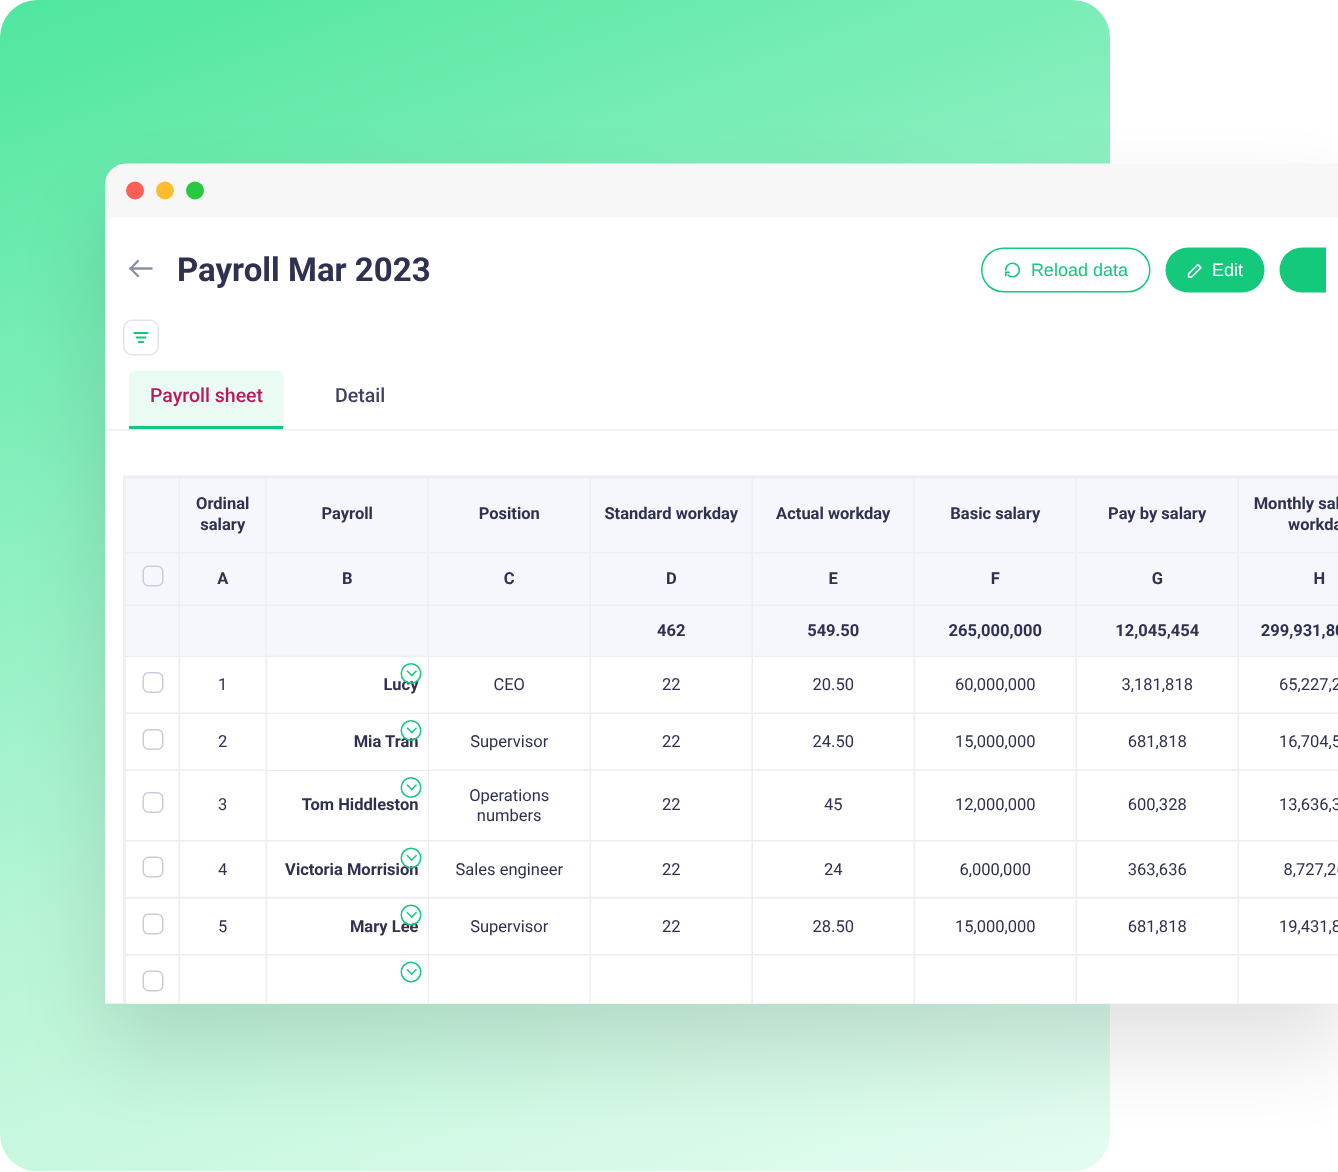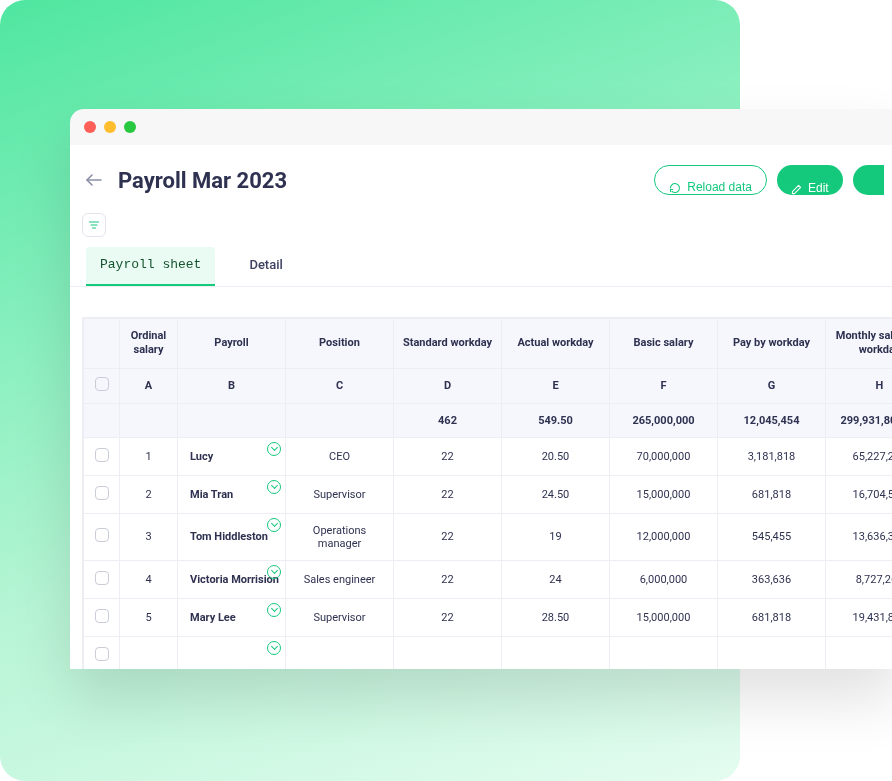--- a/index.html
+++ b/index.html
@@ -44,21 +44,21 @@
     color: #8b90a6; font-size: 18px; cursor: pointer;
     padding: 2px 4px;
   }
   .page-title {
     color: #2e3150; font-size: 22px; font-weight: 700;
     flex: 1;
   }
   .btn {
     height: 30px; border-radius: 15px; padding: 0 14px;
     font-size: 12px; font-weight: 500;
-    display: inline-flex; align-items: flex-end; gap: 6px;
+    display: inline-flex; align-items: center; gap: 6px;
     cursor: pointer; white-space: nowrap;
   }
   .btn-outline {
     border: 1px solid #14c87c; color: #14c87c; background: #fff;
   }
   .btn-solid {
     border: none; background: #14c87c; color: #fff;
   }
   .btn-solid-partial {
     border: none; background: #14c87c; color: #fff;
@@ -77,24 +77,24 @@
     display: flex; gap: 28px; padding: 0 16px;
     border-bottom: 1px solid #eceef3;
   }
   .tab {
     padding: 10px 6px 12px 6px;
     font-size: 13px; font-weight: 500;
     color: #3e4260; cursor: pointer;
     border-bottom: 2px solid transparent;
   }
   .tab.active {
-    color: #14532d; background: #e9fbf3;
+    color: #be185d; background: #e9fbf3;
     border-bottom: 2px solid #14c87c;
     border-radius: 4px 4px 0 0;
-    padding-left: 14px; padding-right: 14px; font-family: Liberation Mono, monospace;
+    padding-left: 14px; padding-right: 14px;
   }
   .table-wrap {
     margin: 30px 0 0 12px;
     border: 1px solid #eceef3;
     border-right: none;
     overflow: hidden;
   }
   table { border-collapse: collapse; width: 100%; table-layout: fixed; }
   col.c-check { width: 36px; }
   col.c-ord   { width: 58px; }
@@ -110,21 +110,21 @@
     font-size: 11px;
     color: #2e3150;
     text-align: center;
     padding: 10px 6px;
     vertical-align: middle;
   }
   thead th { background: #f5f7fd; font-weight: 700; line-height: 1.3; }
   .letter-row th { background: #f5f7fd; font-weight: 700; padding: 8px 4px; }
   .totals-row td { background: #f5f7fd; font-weight: 700; border-top: 1px solid #eceef3; }
   tbody td { background: #fff; }
-  td.name-cell { text-align: left; font-weight: 700; padding-left: 12px; position: relative; }
+  td.name-cell { text-align: right; font-weight: 700; padding-left: 12px; position: relative; }
   .row-badge {
     position: absolute; right: 4px; top: 4px;
     width: 14px; height: 14px; border: 1.5px solid #14c87c; border-radius: 50%;
     display: flex; align-items: center; justify-content: center;
   }
   .row-badge::after { content: ""; width: 4px; height: 4px; border-right: 1.5px solid #14c87c; border-bottom: 1.5px solid #14c87c; transform: rotate(45deg); margin-top: -2px; }
   .chk {
     width: 14px; height: 14px; border: 1.5px solid #c9cdd9; border-radius: 4px;
     display: inline-block; cursor: pointer;
   }
@@ -200,21 +200,21 @@
           </colgroup>
           <thead>
             <tr>
               <th></th>
               <th>Ordinal salary</th>
               <th>Payroll</th>
               <th>Position</th>
               <th>Standard workday</th>
               <th>Actual workday</th>
               <th>Basic salary</th>
-              <th>Pay by workday</th>
+              <th>Pay by salary</th>
               <th>Monthly salary by workday</th>
             </tr>
             <tr class="letter-row">
               <th><span class="chk"></span></th>
               <th>A</th>
               <th>B</th>
               <th>C</th>
               <th>D</th>
               <th>E</th>
               <th>F</th>
@@ -234,44 +234,44 @@
             </tr>
           </thead>
           <tbody id="table-body">
               <tr>
                 <td><span class="chk"></span></td>
                 <td>1</td>
                 <td class="name-cell">Lucy<span class="row-badge"></span></td>
                 <td>CEO</td>
                 <td>22</td>
                 <td>20.50</td>
-                <td>70,000,000</td>
+                <td>60,000,000</td>
                 <td>3,181,818</td>
                 <td>65,227,269</td>
               </tr>
               <tr>
                 <td><span class="chk"></span></td>
                 <td>2</td>
                 <td class="name-cell">Mia Tran<span class="row-badge"></span></td>
                 <td>Supervisor</td>
                 <td>22</td>
                 <td>24.50</td>
                 <td>15,000,000</td>
                 <td>681,818</td>
                 <td>16,704,541</td>
               </tr>
               <tr>
                 <td><span class="chk"></span></td>
                 <td>3</td>
                 <td class="name-cell">Tom Hiddleston<span class="row-badge"></span></td>
-                <td>Operations manager</td>
-                <td>22</td>
-                <td>19</td>
+                <td>Operations numbers</td>
+                <td>22</td>
+                <td>45</td>
                 <td>12,000,000</td>
-                <td>545,455</td>
+                <td>600,328</td>
                 <td>13,636,375</td>
               </tr>
               <tr>
                 <td><span class="chk"></span></td>
                 <td>4</td>
                 <td class="name-cell">Victoria Morrision<span class="row-badge"></span></td>
                 <td>Sales engineer</td>
                 <td>22</td>
                 <td>24</td>
                 <td>6,000,000</td>

